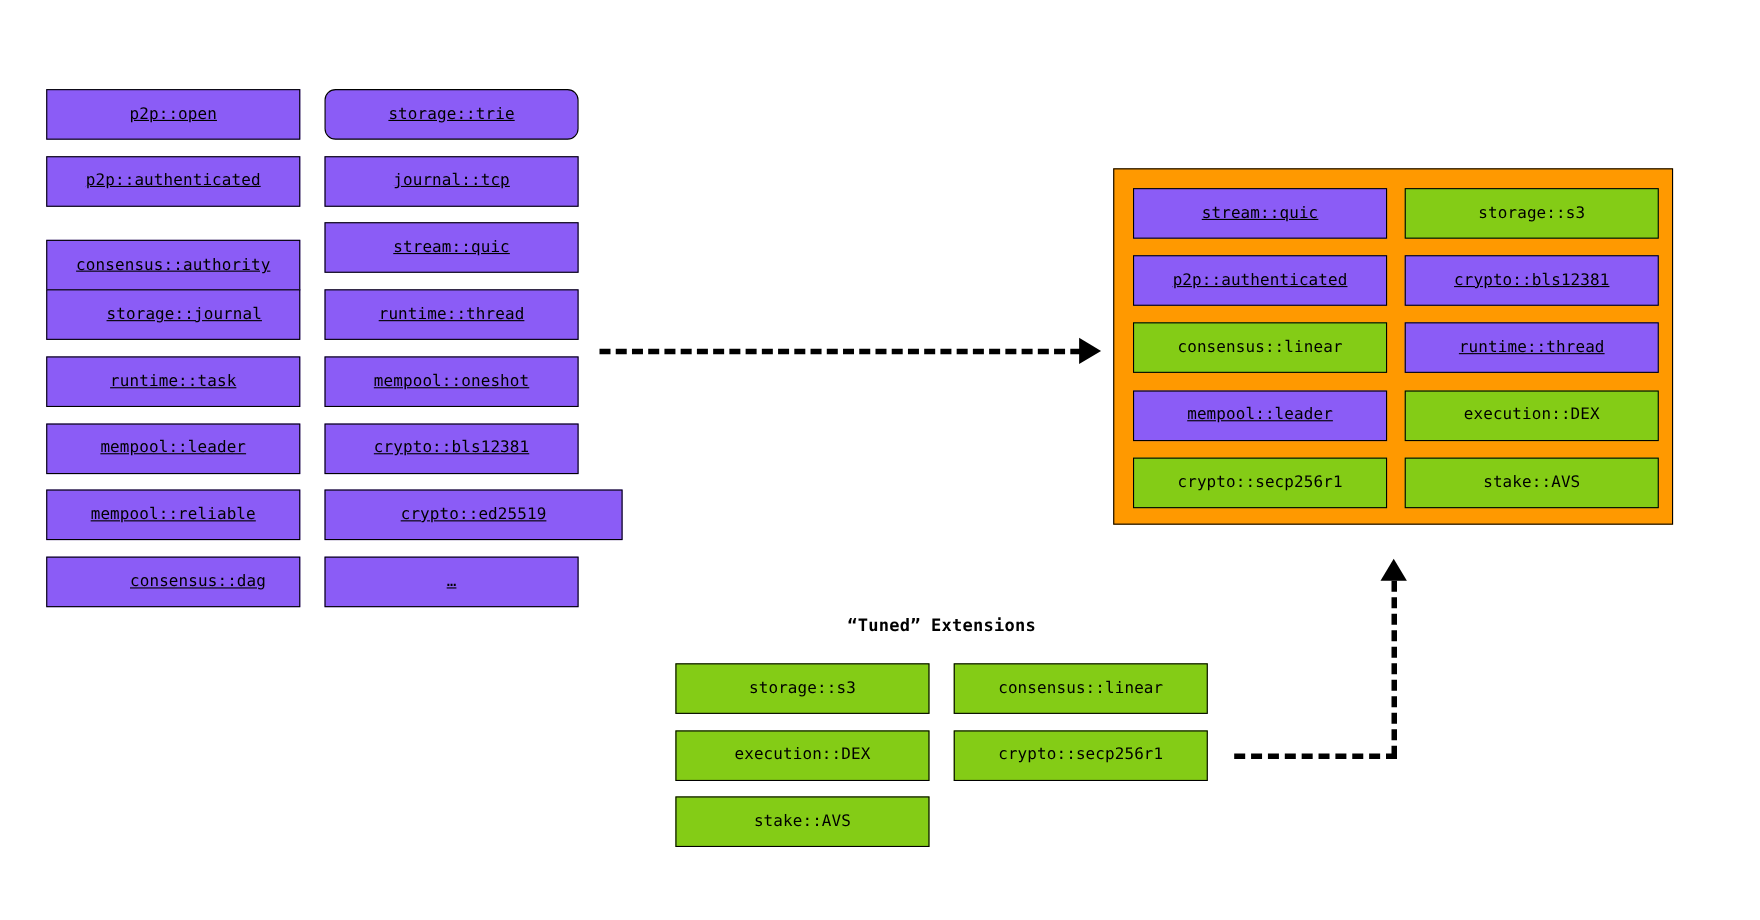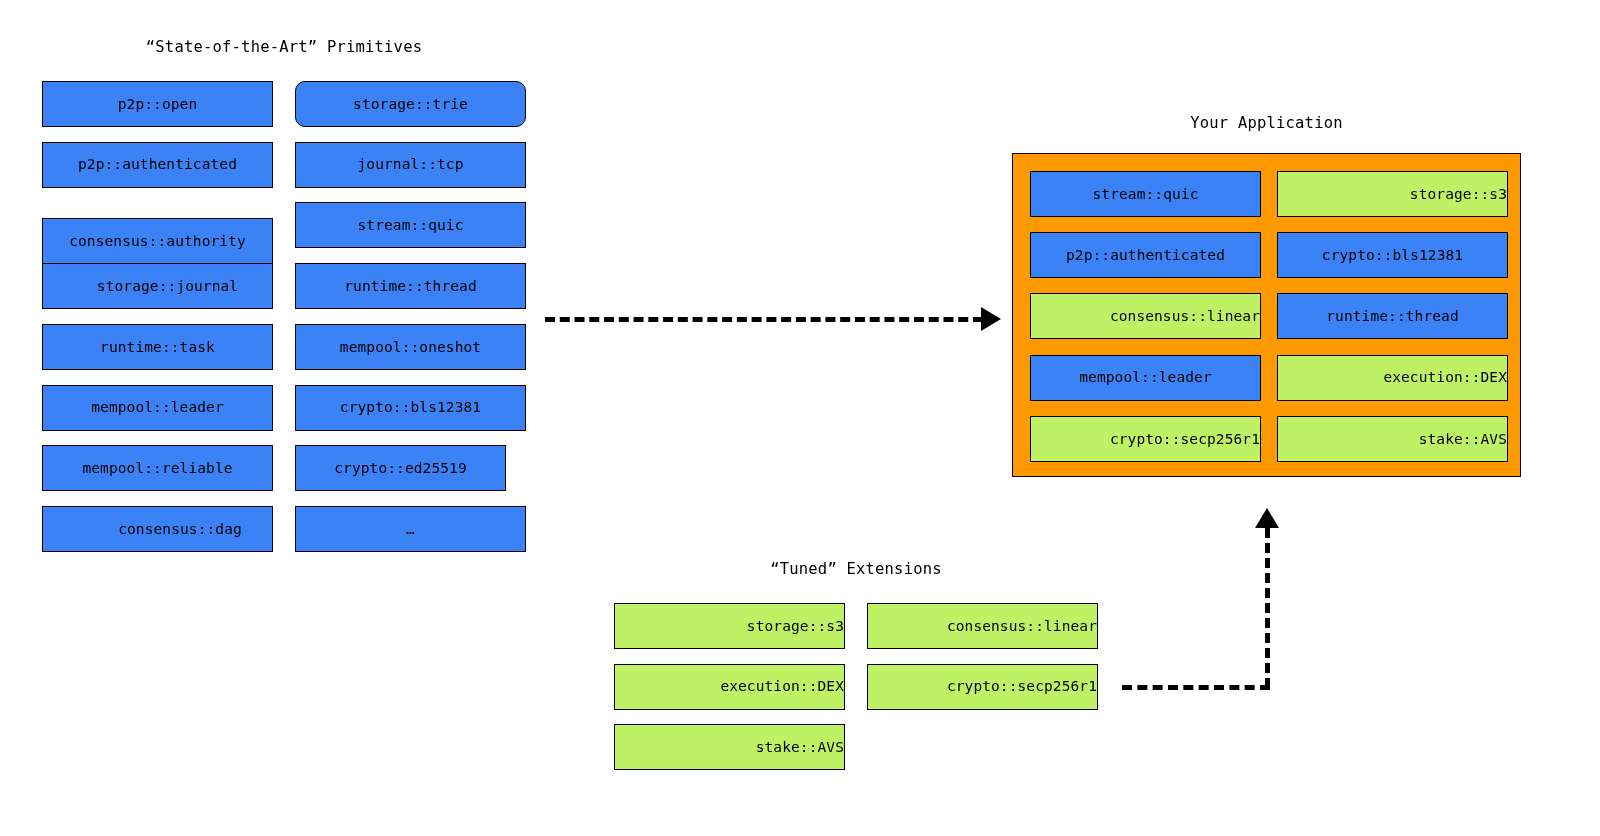--- a/index.html
+++ b/index.html
@@ -40,22 +40,22 @@
     display: flex;
     align-items: center;
     justify-content: center;
     font-family: "DejaVu Sans Mono", "Liberation Mono", monospace;
     font-size: 14.5px;
     letter-spacing: 0.1px;
     color: #000000;
     white-space: nowrap;
     line-height: 1;
   }
-  .node.green { background: #3b82f6; }
-  .node.pink  { background: #bef264; justify-content: flex-end; }
+  .node.green { background: #8b5cf6; text-decoration: underline; }
+  .node.pink  { background: #84cc16; }
 
   
   .app-panel {
     position: absolute;
     box-sizing: border-box;
     background: #ff9900;
     border: 1.8px solid #000000;
   }
 
   
@@ -84,21 +84,20 @@
     border-left: 12px solid transparent;
     border-right: 12px solid transparent;
     border-bottom: 20px solid #000000;
   }
 </style>
 </head>
 <body>
 
 <div id="canvas">
 
-  <div class="caption" style="left:42px; top:40px; width:484px;">“State-of-the-Art” Primitives</div>
 
   <div id="primitives-left">
       <div class="node green" style="left: 42px; top: 81px; width: 231px; height: 46px;">
         <span>p2p::open</span>
       </div>
       <div class="node green" style="left: 42px; top: 141.7px; width: 231px; height: 46px;">
         <span>p2p::authenticated</span>
       </div>
       <div class="node green" style="left: 42px; top: 202.4px; width: 231px; height: 46px; margin-top: 16px;">
         <span>consensus::authority</span>
@@ -131,32 +130,31 @@
       </div>
       <div class="node green" style="left: 295px; top: 263.1px; width: 231px; height: 46px;">
         <span>runtime::thread</span>
       </div>
       <div class="node green" style="left: 295px; top: 323.8px; width: 231px; height: 46px;">
         <span>mempool::oneshot</span>
       </div>
       <div class="node green" style="left: 295px; top: 384.5px; width: 231px; height: 46px;">
         <span>crypto::bls12381</span>
       </div>
-      <div class="node green" style="left: 295px; top: 445.2px; width: 211px; height: 46px;">
+      <div class="node green" style="left: 295px; top: 445.2px; width: 271px; height: 46px;">
         <span>crypto::ed25519</span>
       </div>
       <div class="node green" style="left: 295px; top: 505.9px; width: 231px; height: 46px;">
         <span>…</span>
       </div>
     </div>
 
   <div class="dash-h" style="left:545px; top:317px; width:438px;"></div>
   <div class="arrow-right" style="left:981px; top:307px;"></div>
 
-  <div class="caption" style="left:1012px; top:116px; width:509px;">Your Application</div>
 
   <div class="app-panel" style="left:1012px; top:153px; width:509px; height:324px;"></div>
 
   <div id="application-left">
       <div class="node green" style="left: 1030px; top: 171px; width: 231px; height: 46px;">
         <span>stream::quic</span>
       </div>
       <div class="node green" style="left: 1030px; top: 232.2px; width: 231px; height: 46px;">
         <span>p2p::authenticated</span>
       </div>
@@ -185,21 +183,21 @@
       </div>
       <div class="node pink" style="left: 1277px; top: 415.8px; width: 231px; height: 46px;">
         <span>stake::AVS</span>
       </div>
     </div>
 
   <div class="dash-h" style="left:1122px; top:685px; width:148px;"></div>
   <div class="dash-v" style="left:1265px; top:528px; height:160px;"></div>
   <div class="arrow-up" style="left:1255px; top:508px;"></div>
 
-  <div class="caption" style="left:614px; top:562px; width:484px;">“Tuned” Extensions</div>
+  <div class="caption" style="left:614px; top:562px; width:484px;font-weight:bold;">“Tuned” Extensions</div>
 
   <div id="extensions-left">
       <div class="node pink" style="left: 614px; top: 603px; width: 231px; height: 46px;">
         <span>storage::s3</span>
       </div>
       <div class="node pink" style="left: 614px; top: 663.7px; width: 231px; height: 46px;">
         <span>execution::DEX</span>
       </div>
       <div class="node pink" style="left: 614px; top: 724.4px; width: 231px; height: 46px;">
         <span>stake::AVS</span>

